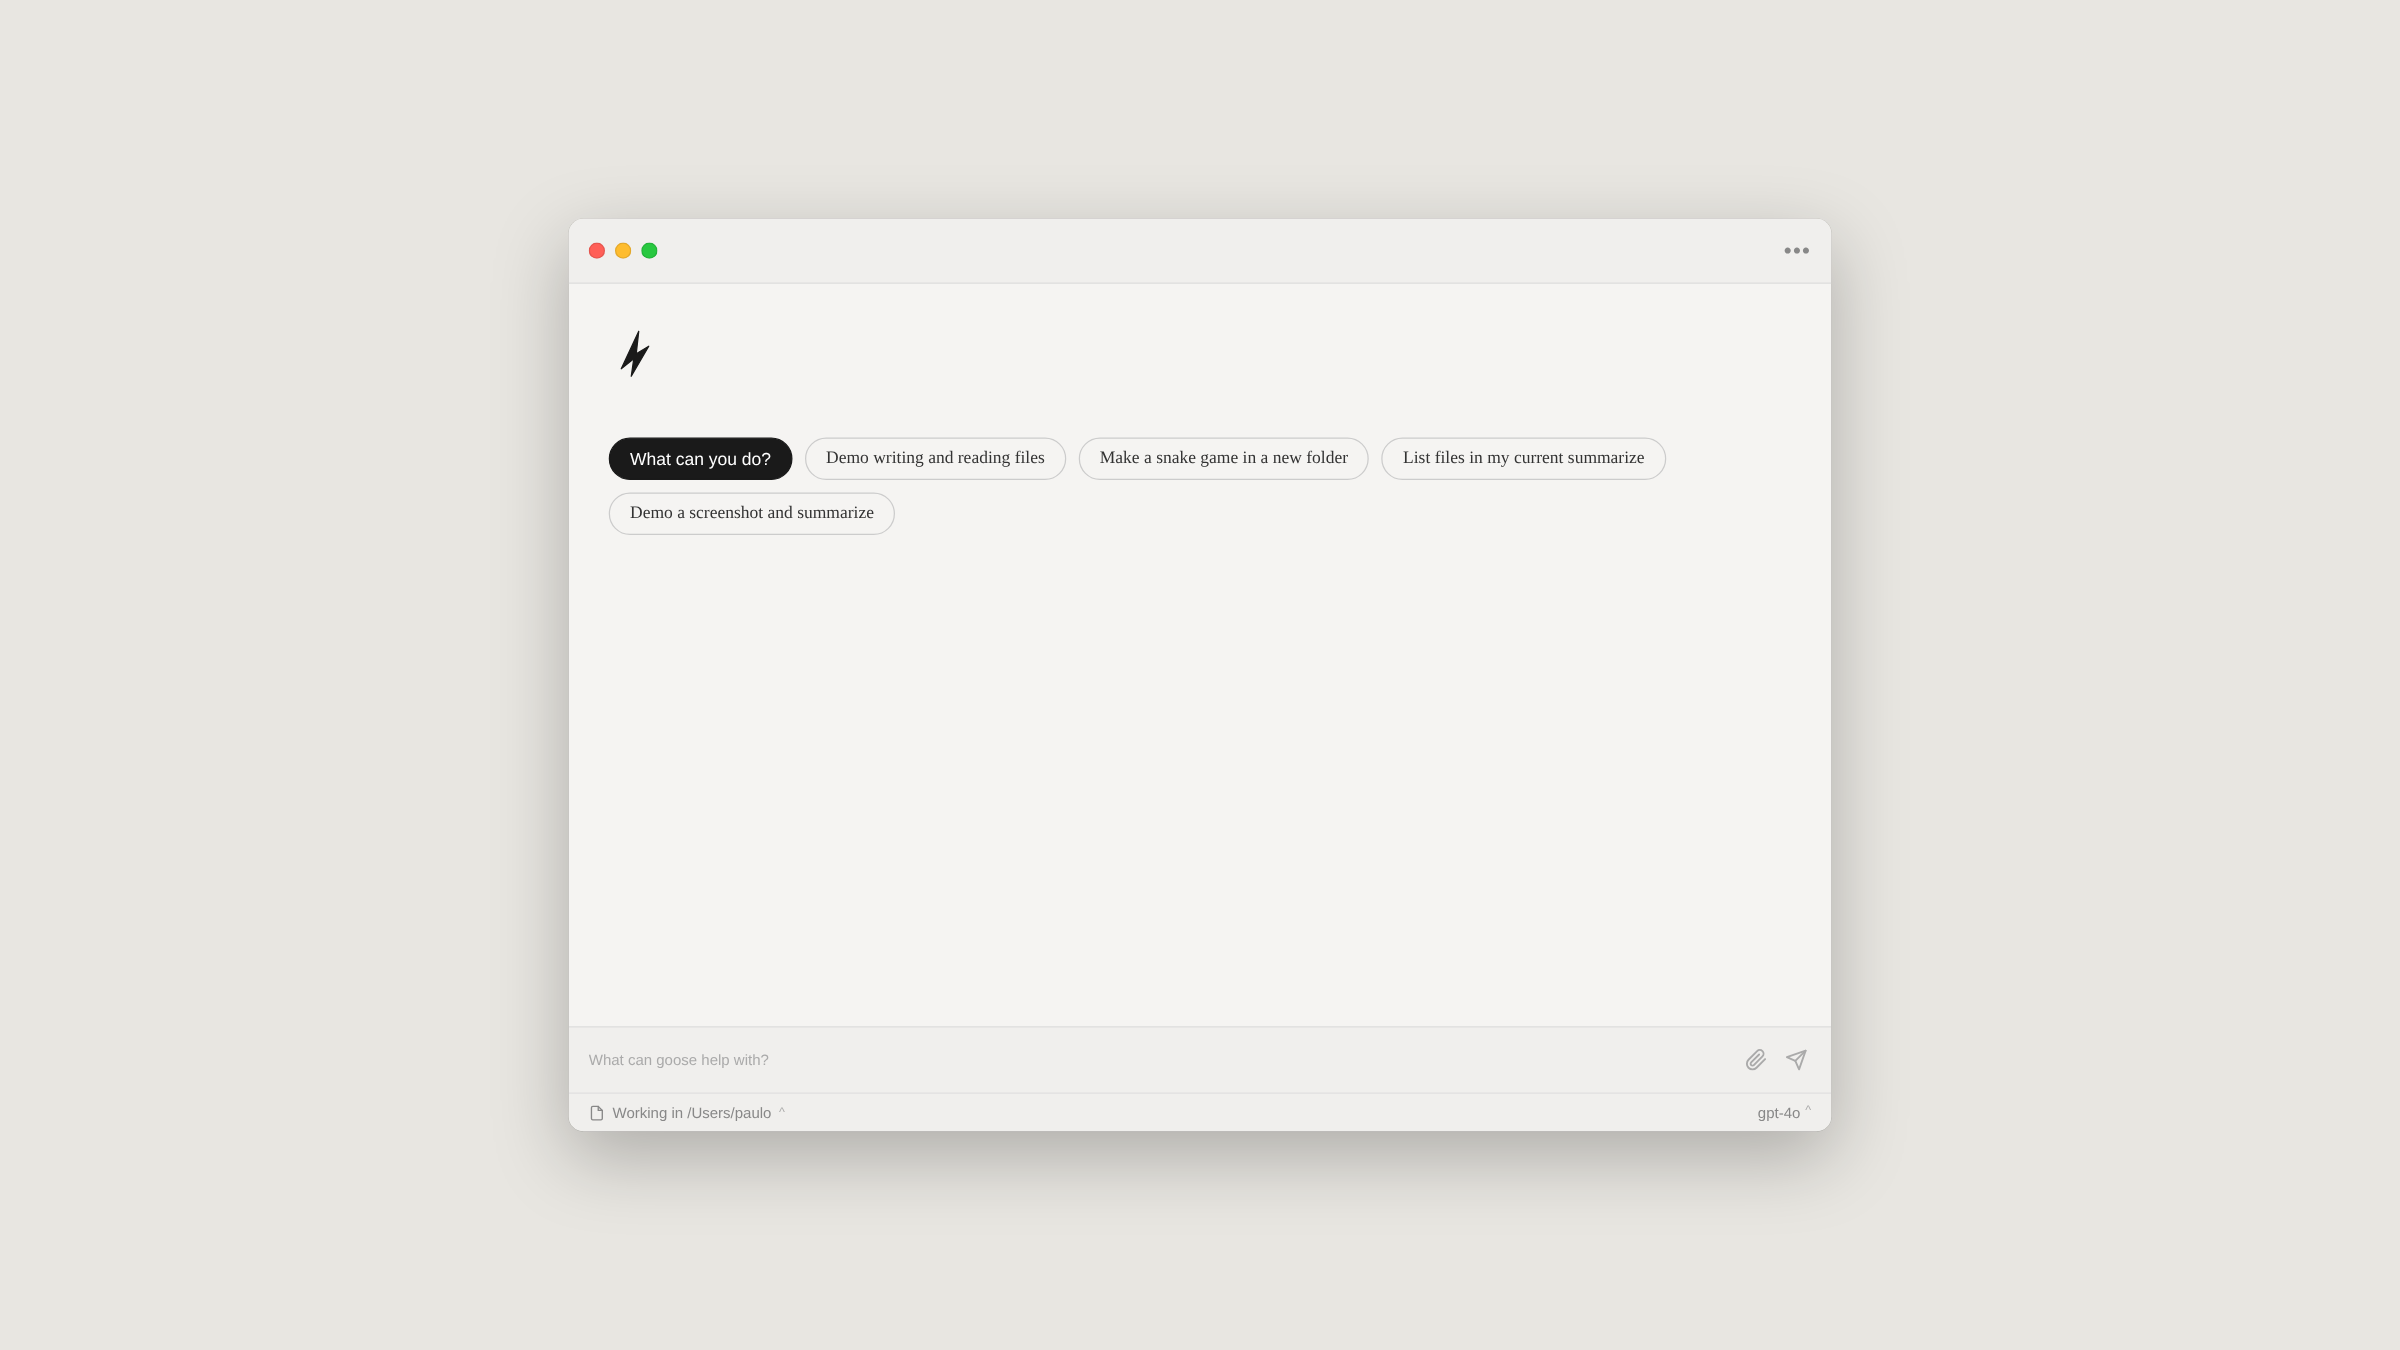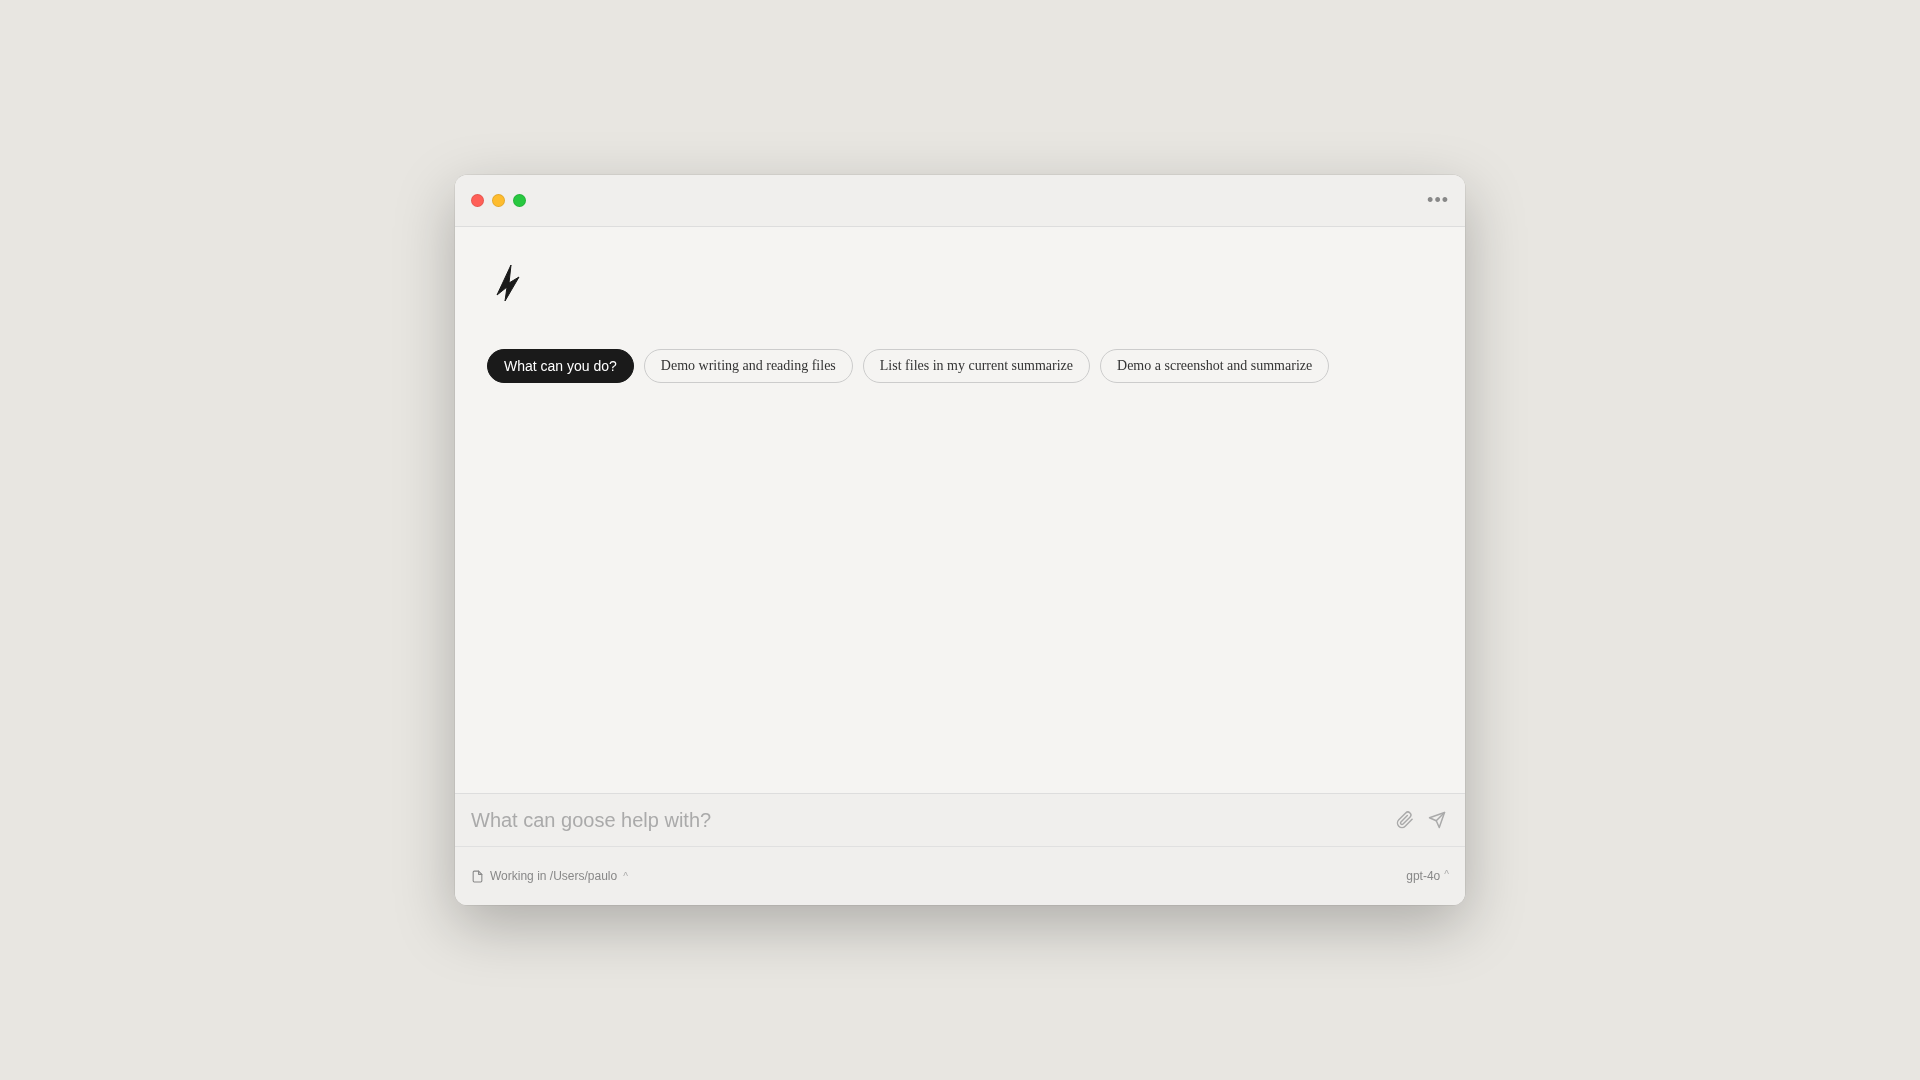--- a/index.html
+++ b/index.html
@@ -144,21 +144,21 @@
       display: flex;
       align-items: center;
       gap: 8px;
     }
 
     .input-field {
       flex: 1;
       background: transparent;
       border: none;
       outline: none;
-      font-size: 20px;
+      font-size: 12px;
       color: #999;
       font-family: inherit;
     }
 
     .input-field::placeholder {
       color: #aaa;
     }
 
     .input-actions {
       display: flex;
@@ -170,21 +170,21 @@
       width: 24px;
       height: 24px;
       display: flex;
       align-items: center;
       justify-content: center;
       cursor: pointer;
       color: #aaa;
     }
 
     .status-bar {
-      padding: 22px 16px;
+      padding: 8px 16px;
       display: flex;
       align-items: center;
       justify-content: space-between;
       border-top: 1px solid #e0e0e0;
     }
 
     .working-dir {
       display: flex;
       align-items: center;
       gap: 6px;
@@ -234,20 +234,21 @@
       <div class="logo-area">
         <svg class="logo-icon" viewBox="0 0 48 48" fill="none" xmlns="http://www.w3.org/2000/svg">
 
           <path d="M24 8 L10 38 L20 30 L18 44 L32 20 L22 26 Z" fill="#1a1a1a" stroke="#1a1a1a" stroke-width="1" stroke-linejoin="round"></path>
         </svg>
       </div>
 
       <div class="suggestion-chips">
         <button class="chip active">What can you do?</button>
         <button class="chip inactive">Demo writing and reading files</button>
+        <button class="chip inactive">Make a snake game in a new folder</button>
         <button class="chip inactive">List files in my current summarize</button>
         <button class="chip inactive">Demo a screenshot and summarize</button>
       </div>
     </div>
 
     <div class="bottom-bar">
       <div class="input-area">
         <input class="input-field" type="text" placeholder="What can goose help with?" style="">
         <div class="input-actions">
           <div class="action-icon">

